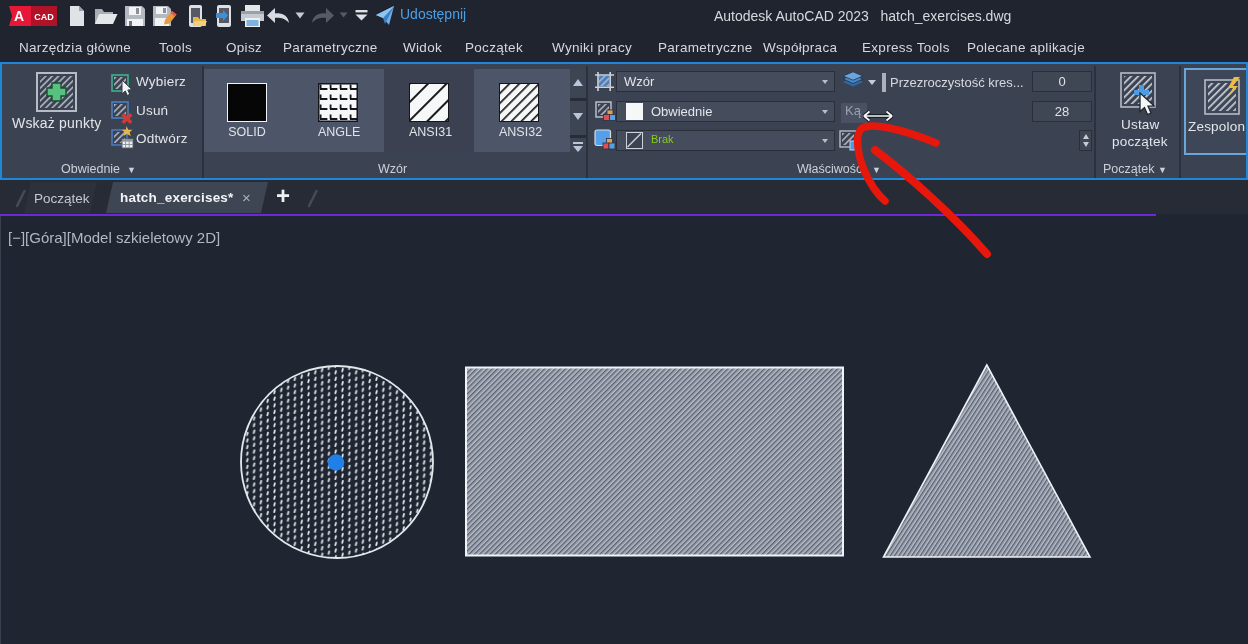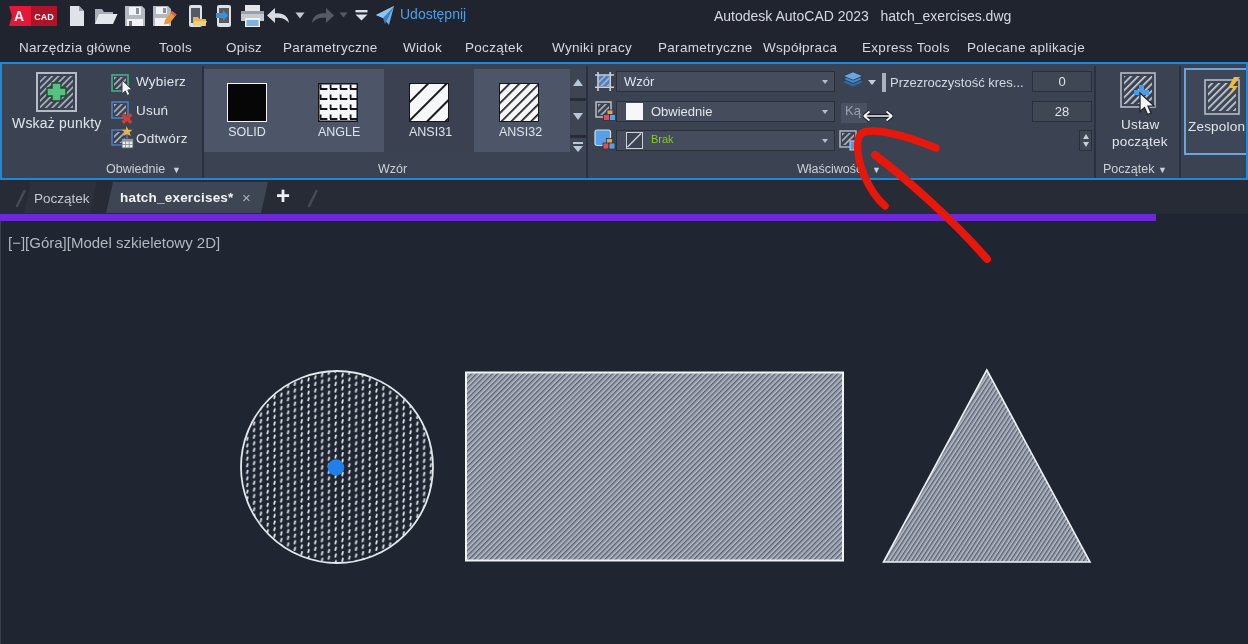--- a/index.html
+++ b/index.html
@@ -10,32 +10,32 @@
   
   #titlebar{position:absolute;top:0;left:0;width:1248px;height:34px;background:#20242f;}
   #menurow{position:absolute;top:34px;left:0;width:1248px;height:28px;background:#20242f;}
   .mtab{position:absolute;top:0;height:28px;line-height:28px;color:#d4d8df;font-size:13.5px;letter-spacing:0.3px;white-space:nowrap;}
   #tabhatch{position:absolute;top:2px;left:1100px;width:148px;height:26px;background:#1e87d9;color:#fff;
             font-size:13px;line-height:26px;text-align:center;}
   
   #ribbon{position:absolute;top:62px;left:0;width:1248px;height:118px;background:#3b4251;
           border-top:2px solid #1e87d9;border-bottom:2px solid #1e87d9;box-sizing:border-box;}
   .rsep{position:absolute;top:2px;width:2px;height:112px;background:#2c3140;}
-  .ptitle{position:absolute;color:#ccd1d9;font-size:12.5px;white-space:nowrap;text-align:right;}
+  .ptitle{position:absolute;color:#ccd1d9;font-size:12.5px;white-space:nowrap;}
   .rtext{position:absolute;color:#e2e5ea;font-size:13.5px;letter-spacing:0.2px;white-space:nowrap;}
   .gallery{position:absolute;left:204px;top:5px;width:366px;height:83px;background:#4d5569;}
   .gcell-sel{position:absolute;left:180px;top:0;width:90px;height:83px;background:#3b4150;}
   .gscroll{position:absolute;left:570px;top:5px;width:16px;height:83px;background:#3d4452;}
   .glabel{position:absolute;top:56px;width:40px;text-align:center;color:#dfe3e8;font-size:12.5px;}
   .ddfield{position:absolute;left:616px;width:219px;height:21px;background:#454c5c;border:1px solid #2a2f3a;box-sizing:border-box;}
   .valfield{position:absolute;background:#3f4654;border:1px solid #2a2f3a;box-sizing:border-box;color:#dfe3e8;font-size:13px;}
   .ddarrow{position:absolute;right:6px;top:8px;width:0;height:0;border-left:3.5px solid transparent;border-right:3.5px solid transparent;border-top:4.5px solid #b8bec8;}
   
   #filetabs{position:absolute;top:180px;left:0;width:1248px;height:34px;background:#262b35;}
-  #canvas{position:absolute;top:214px;left:0;width:1156px;height:430px;background:#1f2531;border-top:7px solid #6d28d9;box-sizing:border-box;}
+  #canvas{position:absolute;top:214px;left:0;width:1156px;height:430px;background:#1f2531;border-top:2px solid #6d28d9;box-sizing:border-box;}
   #vplabel{position:absolute;top:13px;left:8px;color:#b2b8c0;font-size:15px;}
 </style>
 </head>
 <body>
 <div id="root">
   <div id="titlebar">
 
     <svg class="abs" style="left:7px;top:4px" width="52" height="24" viewBox="0 0 52 24">
       <path d="M2 2 L24 2 L24 22 L2 22 L5 12 Z" fill="#e51937"></path>
       <rect x="24" y="2" width="26" height="20" fill="#b01228"></rect>

